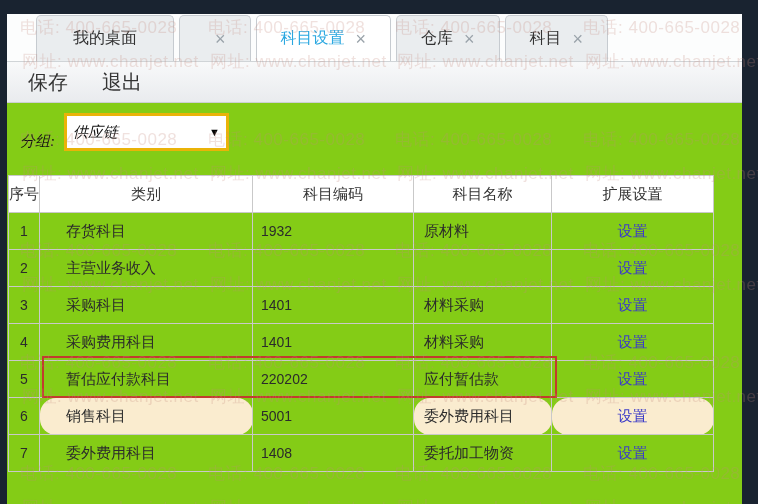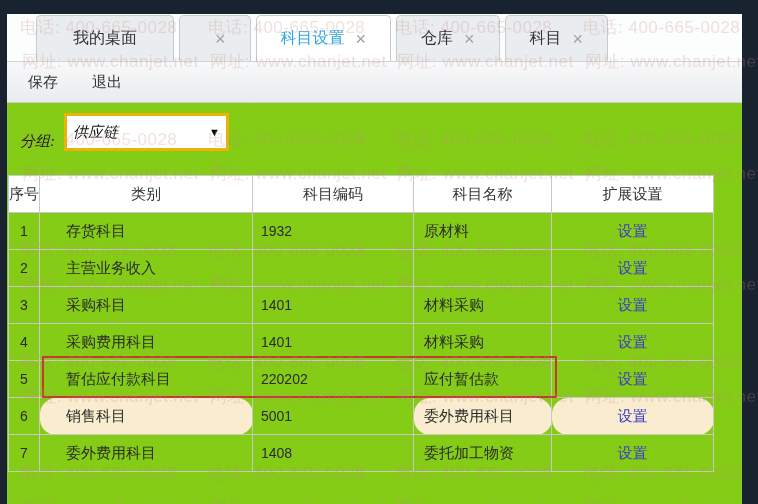--- a/index.html
+++ b/index.html
@@ -32,21 +32,21 @@
   .tab.active{background:#fff;color:#2aa7e0;}
   .tab .close{margin-left:11px;color:#9aa3aa;font-size:18px;line-height:1;
     font-family:"Liberation Sans",sans-serif;}
 
   
   .toolbar{
     position:absolute;left:0;top:48px;width:100%;height:41px;box-sizing:border-box;
     background:linear-gradient(#f8f9fa,#e9ebee);border-bottom:1px solid #ccd0d3;
     display:flex;align-items:center;gap:34px;padding-left:21px;
   }
-  .tool-btn{font-size:15px;color:#333;cursor:pointer;}
+  .tool-btn{font-size:20px;color:#333;cursor:pointer;}
 
   
   .filter{position:absolute;left:13px;top:112px;height:25px;display:flex;align-items:flex-end;font-style:italic;}
   .filter .flabel{font-size:15px;color:#111;margin-right:9px;}
   .select{
     width:165px;height:25px;box-sizing:border-box;background:#fff;
     border:3px solid #eab308;display:flex;align-items:center;
     padding:16px 6px;font-size:15px;color:#111;cursor:pointer;
   }
   .select .arrow{margin-left:auto;font-size:11px;color:#000;}

